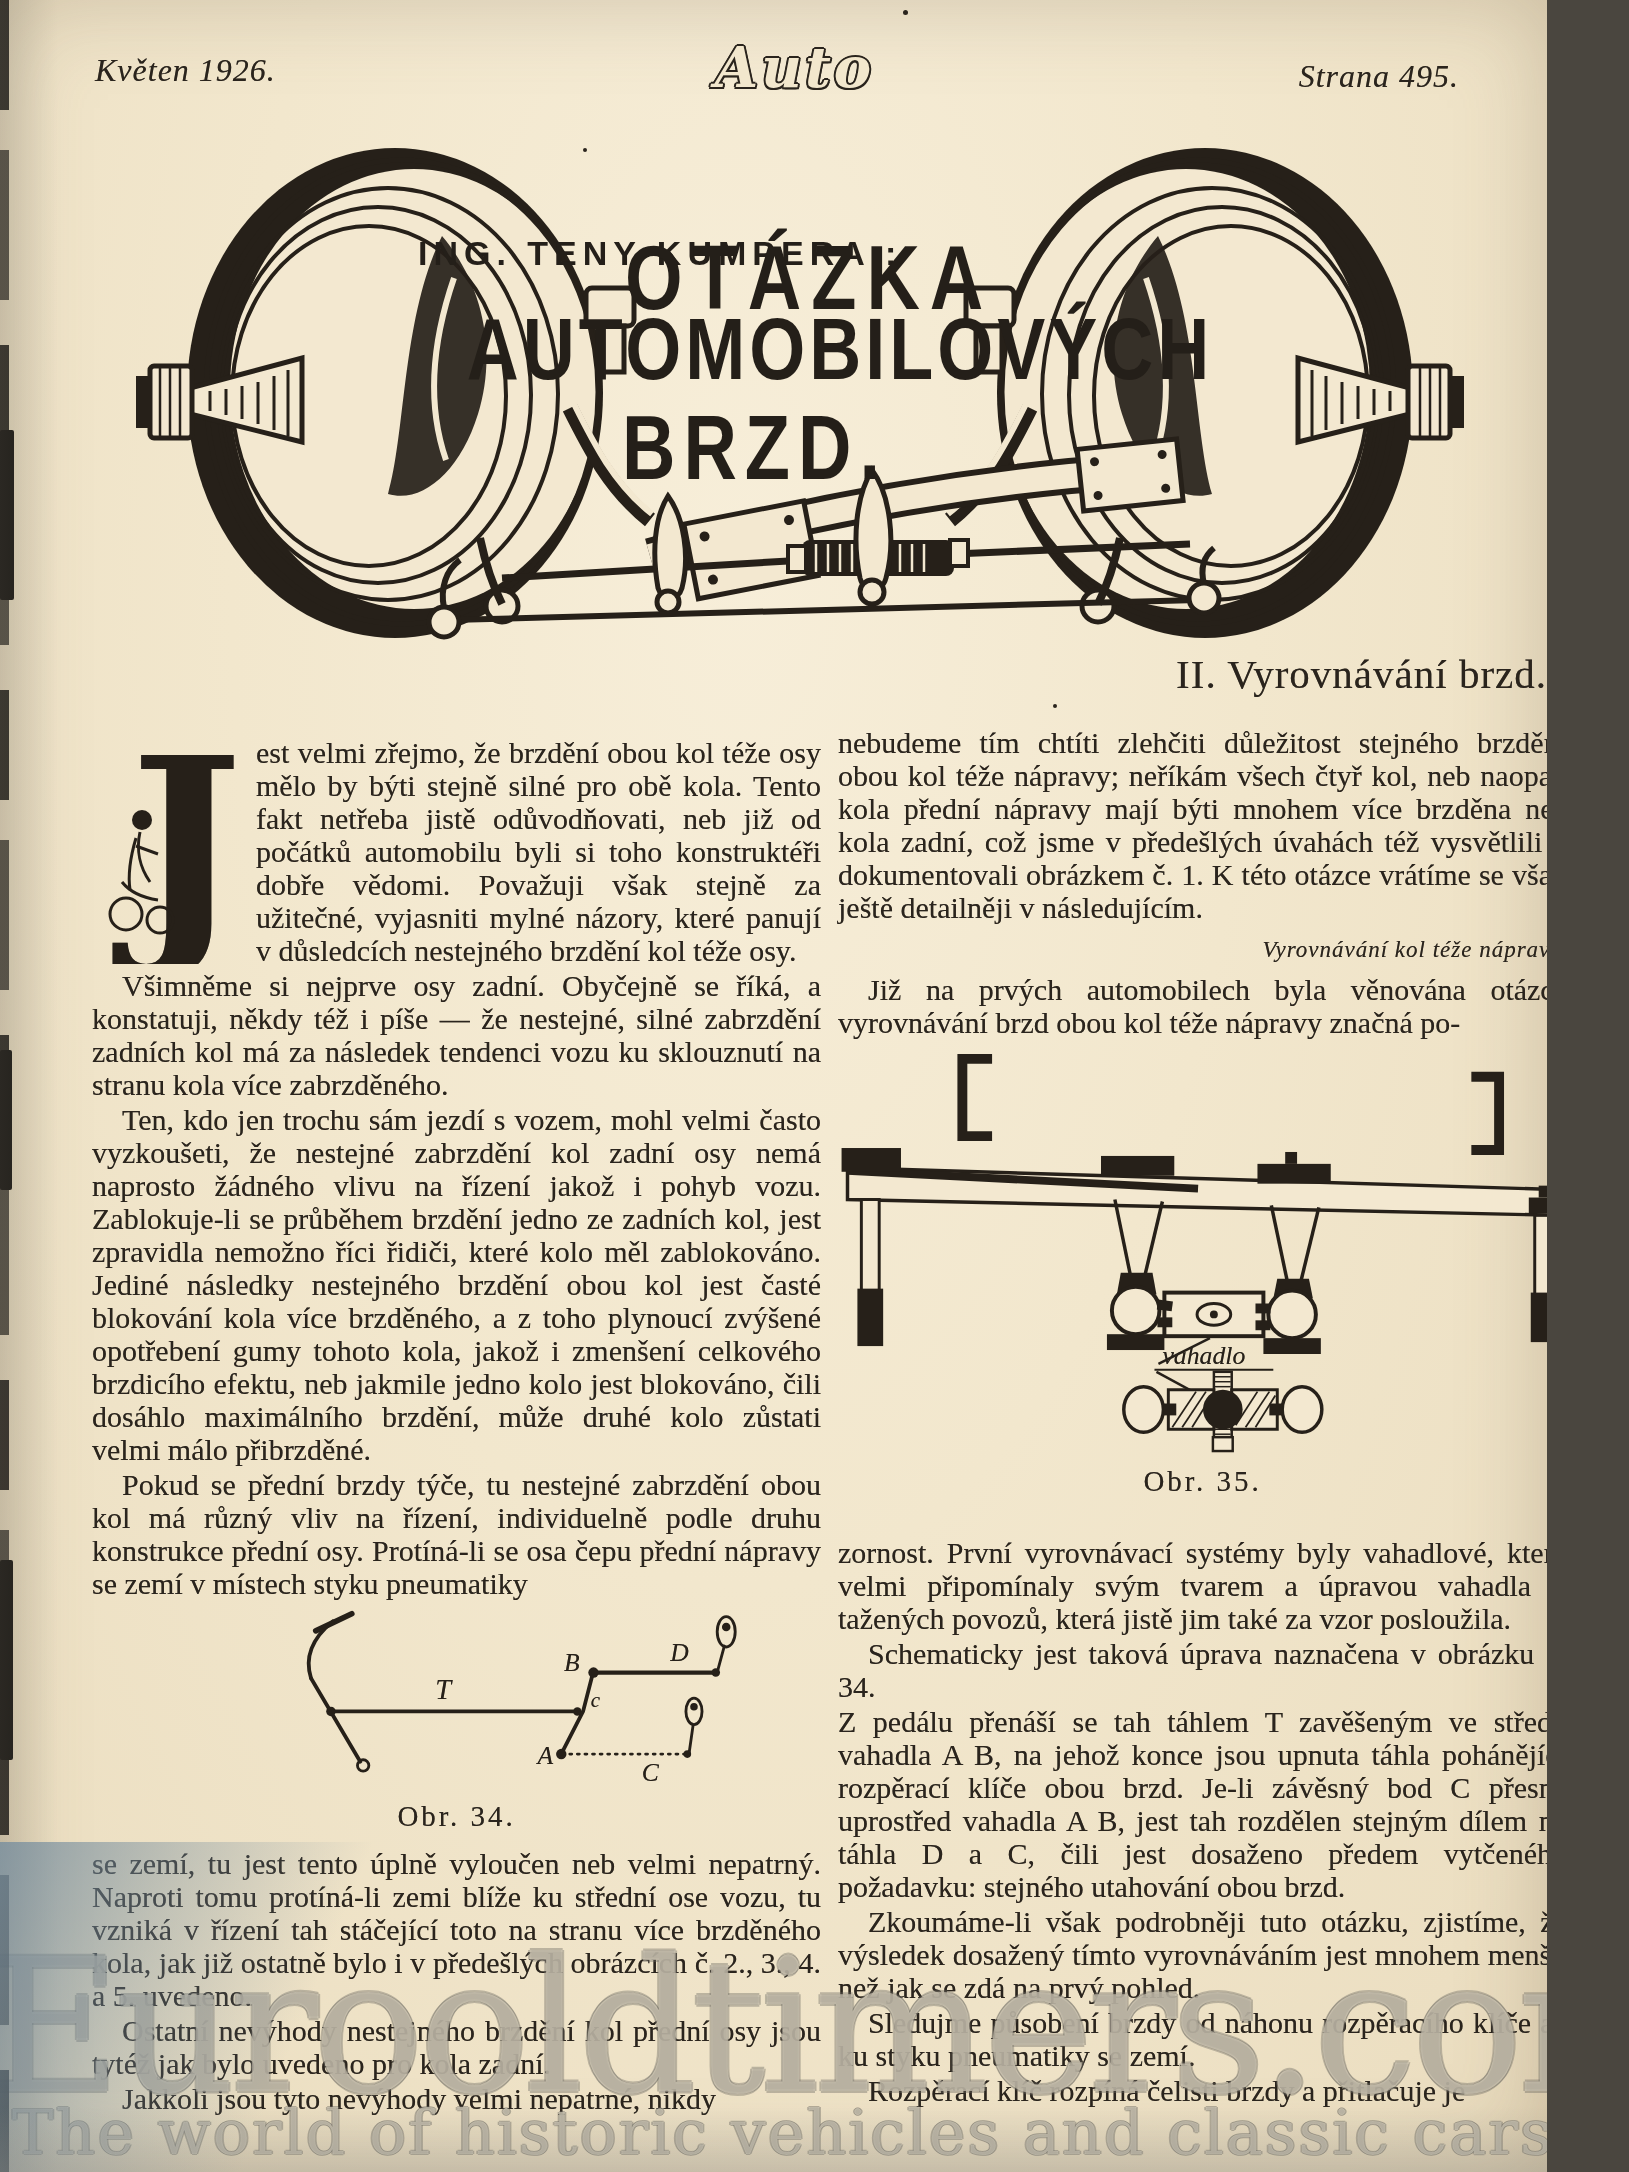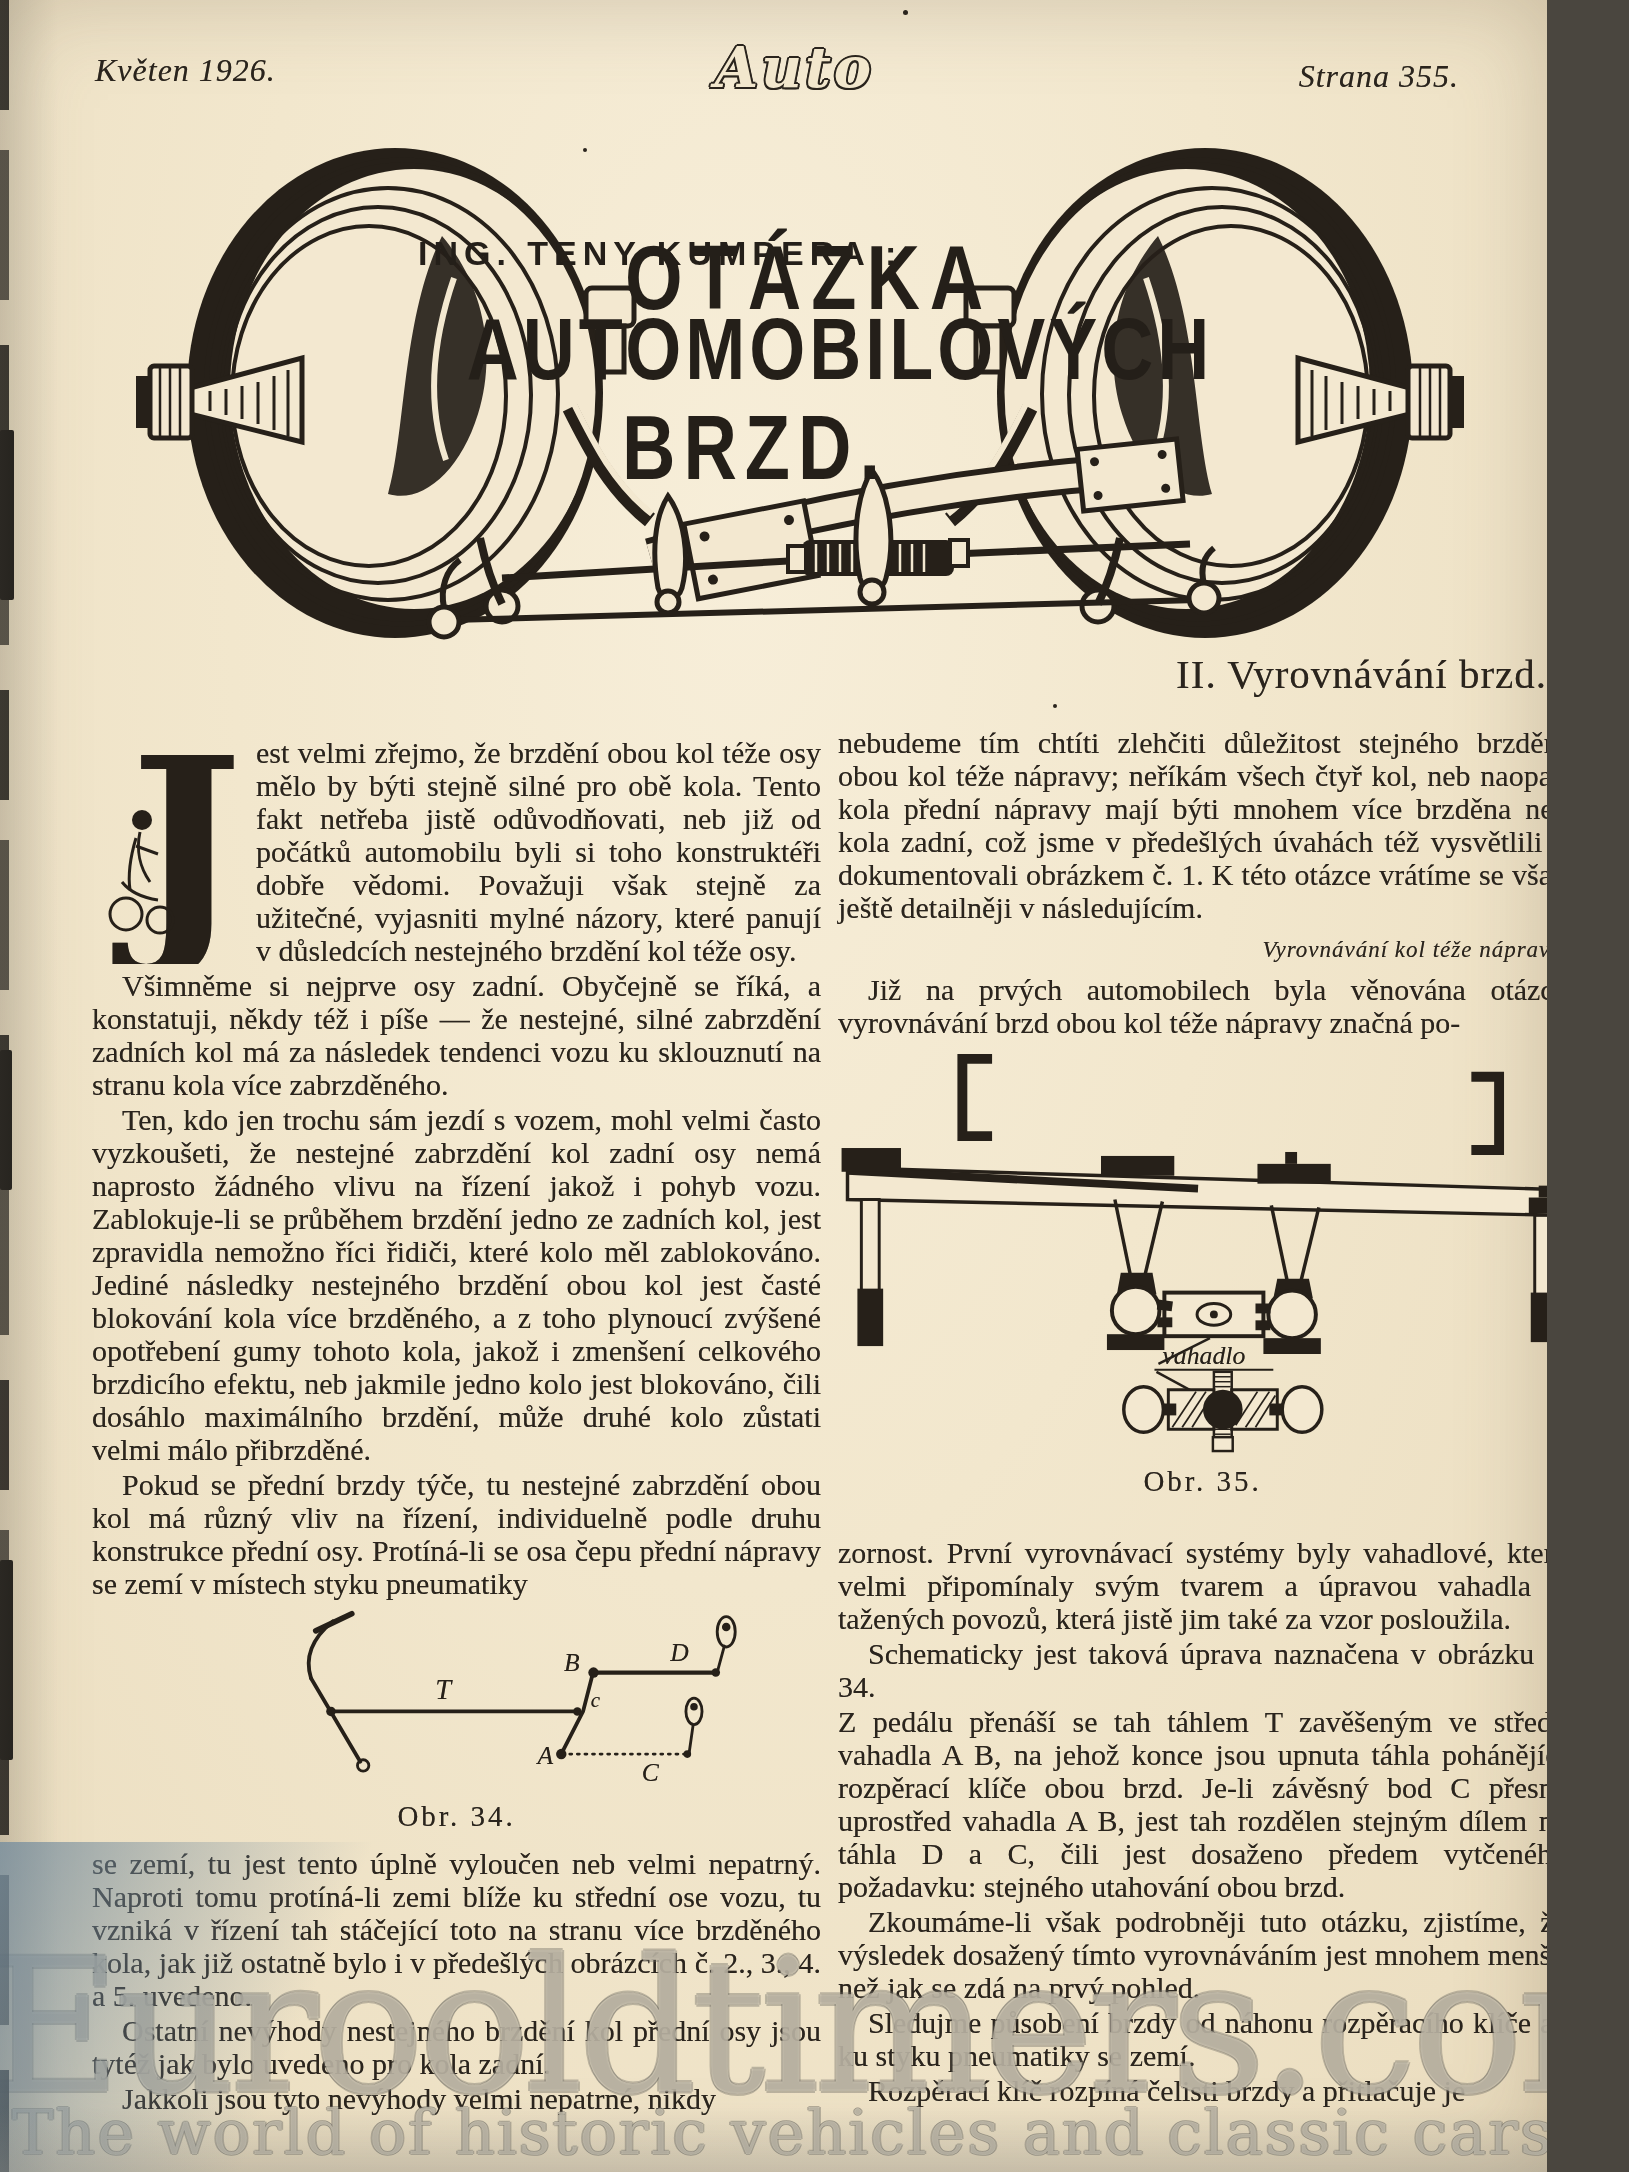--- a/index.html
+++ b/index.html
@@ -92,21 +92,21 @@
   }
   .speck { position:absolute; background:#2a241d; border-radius:50%; pointer-events:none; }
 </style>
 </head>
 <body>
 
 <div class="page">
 
   <div class="hdr-left txt">Květen 1926.</div>
   <div class="logo">Auto</div>
-  <div class="hdr-right txt">Strana 355.</div>
+  <div class="hdr-right txt">Strana 495.</div>
 
   <div class="hero">
     <svg width="1530" height="545" viewBox="0 0 1530 545">
       <defs>
         <g id="wheelL">
           <ellipse cx="345" cy="285" rx="208" ry="245" fill="#262019"></ellipse>
           <ellipse cx="364" cy="281" rx="184" ry="220" fill="#f3e8d0"></ellipse>
           <ellipse cx="352" cy="284" rx="196" ry="232" fill="none" stroke="#262019" stroke-width="5"></ellipse>
           <ellipse cx="338" cy="286" rx="170" ry="206" fill="none" stroke="#262019" stroke-width="4"></ellipse>
           <ellipse cx="328" cy="287" rx="153" ry="188" fill="none" stroke="#262019" stroke-width="4"></ellipse>

